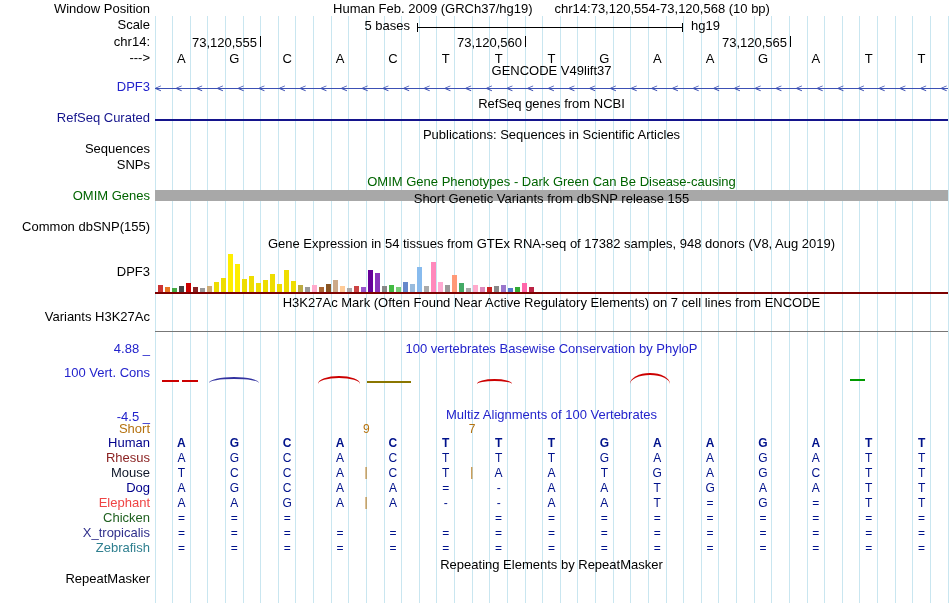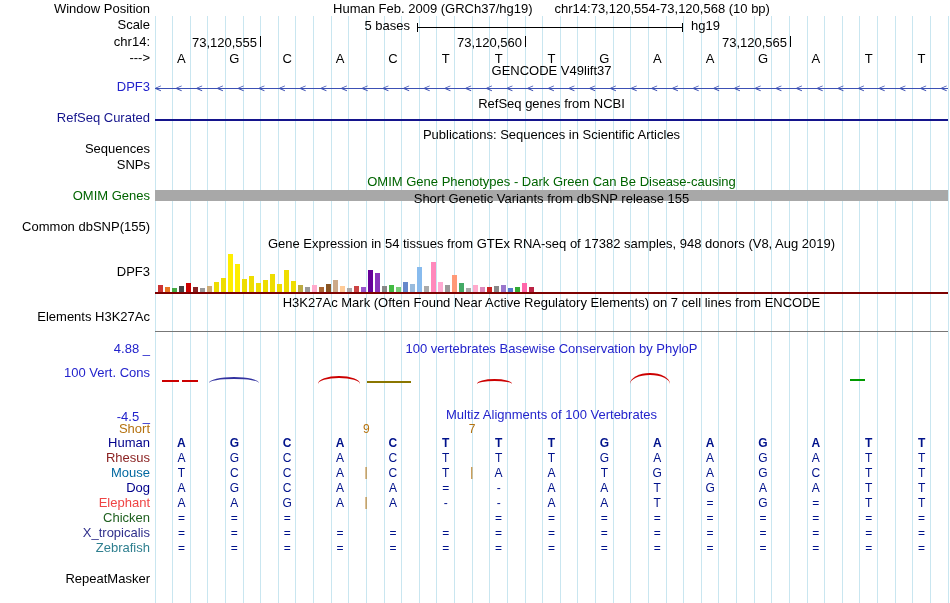--- a/index.html
+++ b/index.html
@@ -106,31 +106,32 @@
   <div class="hline" style="left:155px;top:190px;width:793px;height:11px;background:#a8a8a8"></div>
 
   <div class="ctr" style="top:192px">Short Genetic Variants from dbSNP release 155</div>
   <div class="lbl" style="top:220px">Common dbSNP(155)</div>
 
   <div class="ctr" style="top:237px">Gene Expression in 54 tissues from GTEx RNA-seq of 17382 samples, 948 donors (V8, Aug 2019)</div>
   <div class="lbl" style="top:265px">DPF3</div>
   <div class="hline" style="left:155px;top:292px;width:793px;height:2px;background:#7d0000"></div>
 
   <div class="ctr" style="top:296px">H3K27Ac Mark (Often Found Near Active Regulatory Elements) on 7 cell lines from ENCODE</div>
-  <div class="lbl" style="top:310px">Elements H3K27Ac</div>
+  <div class="lbl" style="top:310px">Variants H3K27Ac</div>
   <div class="hline" style="left:155px;top:331px;width:793px;height:1px;background:#777"></div>
 
   <div class="ctr blue" style="top:342px">100 vertebrates Basewise Conservation by PhyloP</div>
   <div class="lbl blue" style="top:342px">4.88 _</div>
   <div class="lbl blue" style="top:366px">100 Vert. Cons</div>
   <div class="lbl blue" style="top:410px">-4.5 _</div>
 
   <div class="ctr blue" style="top:408px">Multiz Alignments of 100 Vertebrates</div>
   <div class="lbl orange" style="top:422px">Short</div>
 
+  <div class="ctr" style="top:558px">Repeating Elements by RepeatMasker</div>
   <div class="lbl" style="top:572px">RepeatMasker</div>
 <div style="position: absolute; left: 167px; top: 35px; width: 90px; text-align: right;">73,120,555</div>
     <div style="position: absolute; left: 260px; top: 36px; width: 1px; height: 11px; background: rgb(0, 0, 0);"></div>
     <div style="position: absolute; left: 432px; top: 35px; width: 90px; text-align: right;">73,120,560</div>
     <div style="position: absolute; left: 525px; top: 36px; width: 1px; height: 11px; background: rgb(0, 0, 0);"></div>
     <div style="position: absolute; left: 697px; top: 35px; width: 90px; text-align: right;">73,120,565</div>
     <div style="position: absolute; left: 790px; top: 36px; width: 1px; height: 11px; background: rgb(0, 0, 0);"></div>
     <div style="position: absolute; left: 155.433px; top: 51px; width: 52px; text-align: center;">A</div>
     <div style="position: absolute; left: 208.3px; top: 51px; width: 52px; text-align: center;">G</div>
     <div style="position: absolute; left: 261.167px; top: 51px; width: 52px; text-align: center;">C</div>
@@ -233,21 +234,21 @@
     <div style="position: absolute; left: 419.767px; top: 451px; width: 52px; text-align: center; color: rgb(0, 18, 139); font-size: 12px; line-height: 14px; font-weight: normal;">T</div>
     <div style="position: absolute; left: 472.633px; top: 451px; width: 52px; text-align: center; color: rgb(0, 18, 139); font-size: 12px; line-height: 14px; font-weight: normal;">T</div>
     <div style="position: absolute; left: 525.5px; top: 451px; width: 52px; text-align: center; color: rgb(0, 18, 139); font-size: 12px; line-height: 14px; font-weight: normal;">T</div>
     <div style="position: absolute; left: 578.367px; top: 451px; width: 52px; text-align: center; color: rgb(0, 18, 139); font-size: 12px; line-height: 14px; font-weight: normal;">G</div>
     <div style="position: absolute; left: 631.233px; top: 451px; width: 52px; text-align: center; color: rgb(0, 18, 139); font-size: 12px; line-height: 14px; font-weight: normal;">A</div>
     <div style="position: absolute; left: 684.1px; top: 451px; width: 52px; text-align: center; color: rgb(0, 18, 139); font-size: 12px; line-height: 14px; font-weight: normal;">A</div>
     <div style="position: absolute; left: 736.967px; top: 451px; width: 52px; text-align: center; color: rgb(0, 18, 139); font-size: 12px; line-height: 14px; font-weight: normal;">G</div>
     <div style="position: absolute; left: 789.833px; top: 451px; width: 52px; text-align: center; color: rgb(0, 18, 139); font-size: 12px; line-height: 14px; font-weight: normal;">A</div>
     <div style="position: absolute; left: 842.7px; top: 451px; width: 52px; text-align: center; color: rgb(0, 18, 139); font-size: 12px; line-height: 14px; font-weight: normal;">T</div>
     <div style="position: absolute; left: 895.567px; top: 451px; width: 52px; text-align: center; color: rgb(0, 18, 139); font-size: 12px; line-height: 14px; font-weight: normal;">T</div>
-    <div style="position: absolute; left: 0px; top: 466px; width: 150px; text-align: right; color: #0369a1; line-height: 14px;">Mouse</div>
+    <div style="position: absolute; left: 0px; top: 466px; width: 150px; text-align: right; color: #0f172a; line-height: 14px;">Mouse</div>
     <div style="position: absolute; left: 155.433px; top: 466px; width: 52px; text-align: center; color: rgb(0, 18, 139); font-size: 12px; line-height: 14px; font-weight: normal;">T</div>
     <div style="position: absolute; left: 208.3px; top: 466px; width: 52px; text-align: center; color: rgb(0, 18, 139); font-size: 12px; line-height: 14px; font-weight: normal;">C</div>
     <div style="position: absolute; left: 261.167px; top: 466px; width: 52px; text-align: center; color: rgb(0, 18, 139); font-size: 12px; line-height: 14px; font-weight: normal;">C</div>
     <div style="position: absolute; left: 314.033px; top: 466px; width: 52px; text-align: center; color: rgb(0, 18, 139); font-size: 12px; line-height: 14px; font-weight: normal;">A</div>
     <div style="position: absolute; left: 366.9px; top: 466px; width: 52px; text-align: center; color: rgb(0, 18, 139); font-size: 12px; line-height: 14px; font-weight: normal;">C</div>
     <div style="position: absolute; left: 419.767px; top: 466px; width: 52px; text-align: center; color: rgb(0, 18, 139); font-size: 12px; line-height: 14px; font-weight: normal;">T</div>
     <div style="position: absolute; left: 472.633px; top: 466px; width: 52px; text-align: center; color: rgb(0, 18, 139); font-size: 12px; line-height: 14px; font-weight: normal;">A</div>
     <div style="position: absolute; left: 525.5px; top: 466px; width: 52px; text-align: center; color: rgb(0, 18, 139); font-size: 12px; line-height: 14px; font-weight: normal;">A</div>
     <div style="position: absolute; left: 578.367px; top: 466px; width: 52px; text-align: center; color: rgb(0, 18, 139); font-size: 12px; line-height: 14px; font-weight: normal;">T</div>
     <div style="position: absolute; left: 631.233px; top: 466px; width: 52px; text-align: center; color: rgb(0, 18, 139); font-size: 12px; line-height: 14px; font-weight: normal;">G</div>

